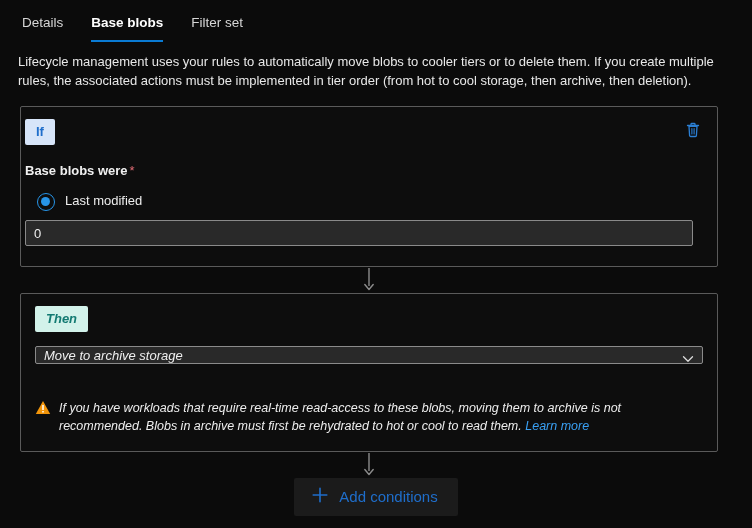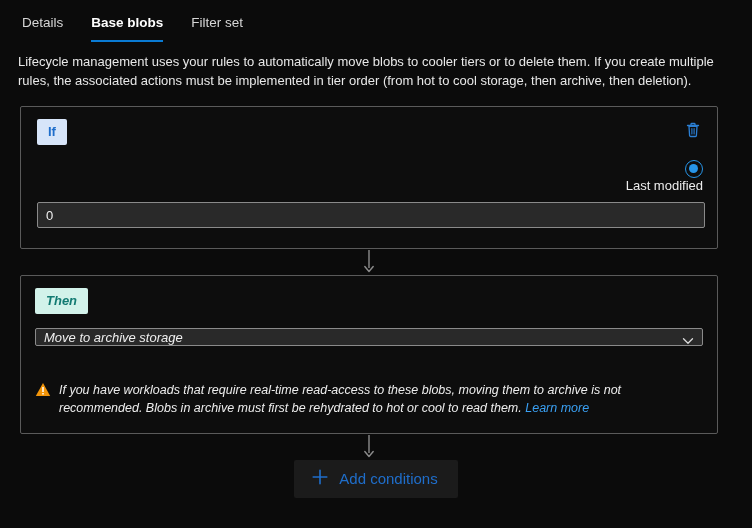--- a/index.html
+++ b/index.html
@@ -61,21 +61,21 @@
 
   
   .card {
     position: relative;
     margin: 0 0 0 20px;
     width: 698px;
     border: 1px solid #5a5a5a;
     background: #0d0d0d;
     border-radius: 2px;
   }
-  #if-card { margin-top: 16px; padding: 12px 14px 20px 16px; }
+  #if-card { margin-top: 16px; padding: 12px 14px 20px 4px; }
   #then-card { margin-top: 0; padding: 12px 14px 16px 14px; font-style: italic; }
 
   .badge {
     display: inline-block;
     padding: 5px 11px 6px 11px;
     font-size: 13px;
     font-weight: bold;
     border-radius: 2px;
     line-height: 15px;
   }
@@ -108,25 +108,24 @@
   }
   .req {
     color: #e06c75;
     font-weight: normal;
     margin-left: 2px;
   }
 
   
   .radio-row {
     display: flex;
-    align-items: flex-end;
+    align-items: flex-start;
     margin-top: 15px;
     margin-left: 12px;
     cursor: pointer;
-    flex-direction: column;
   }
   .radio {
     width: 18px;
     height: 18px;
     border-radius: 50%;
     border: 1.5px solid #2795e8;
     background: #0d0d0d;
     position: relative;
     flex: 0 0 auto;
   }
@@ -264,20 +263,23 @@
 
   <div class="delete-btn">
     <svg width="14" height="16" viewBox="0 0 14 16" aria-hidden="true">
       <path d="M1.5 3.5h11" stroke="#2b7fd4" stroke-width="1.3" fill="none" stroke-linecap="round"></path>
       <path d="M5 3.5V2.2c0-.4.3-.7.7-.7h2.6c.4 0 .7.3.7.7v1.3" stroke="#2b7fd4" stroke-width="1.3" fill="none"></path>
       <path d="M3 4.3h8l-.6 9.3c0 .5-.5.9-1 .9H4.6c-.5 0-.9-.4-1-.9L3 4.3z" stroke="#2b7fd4" stroke-width="1.3" fill="none"></path>
       <path d="M5.9 6.6v5.3M8.1 6.6v5.3" stroke="#2b7fd4" stroke-width="1.1" fill="none" stroke-linecap="round"></path>
     </svg>
   </div>
 
+  <div class="field-label">
+    <span>Base blobs were</span><span class="req">*</span>
+  </div>
 
   <div class="radio-row">
     <span class="radio"></span>
     <span class="radio-label">Last modified</span>
   </div>
 
 
   <input class="text-input" type="text" value="0" style="">
 </div>
 

